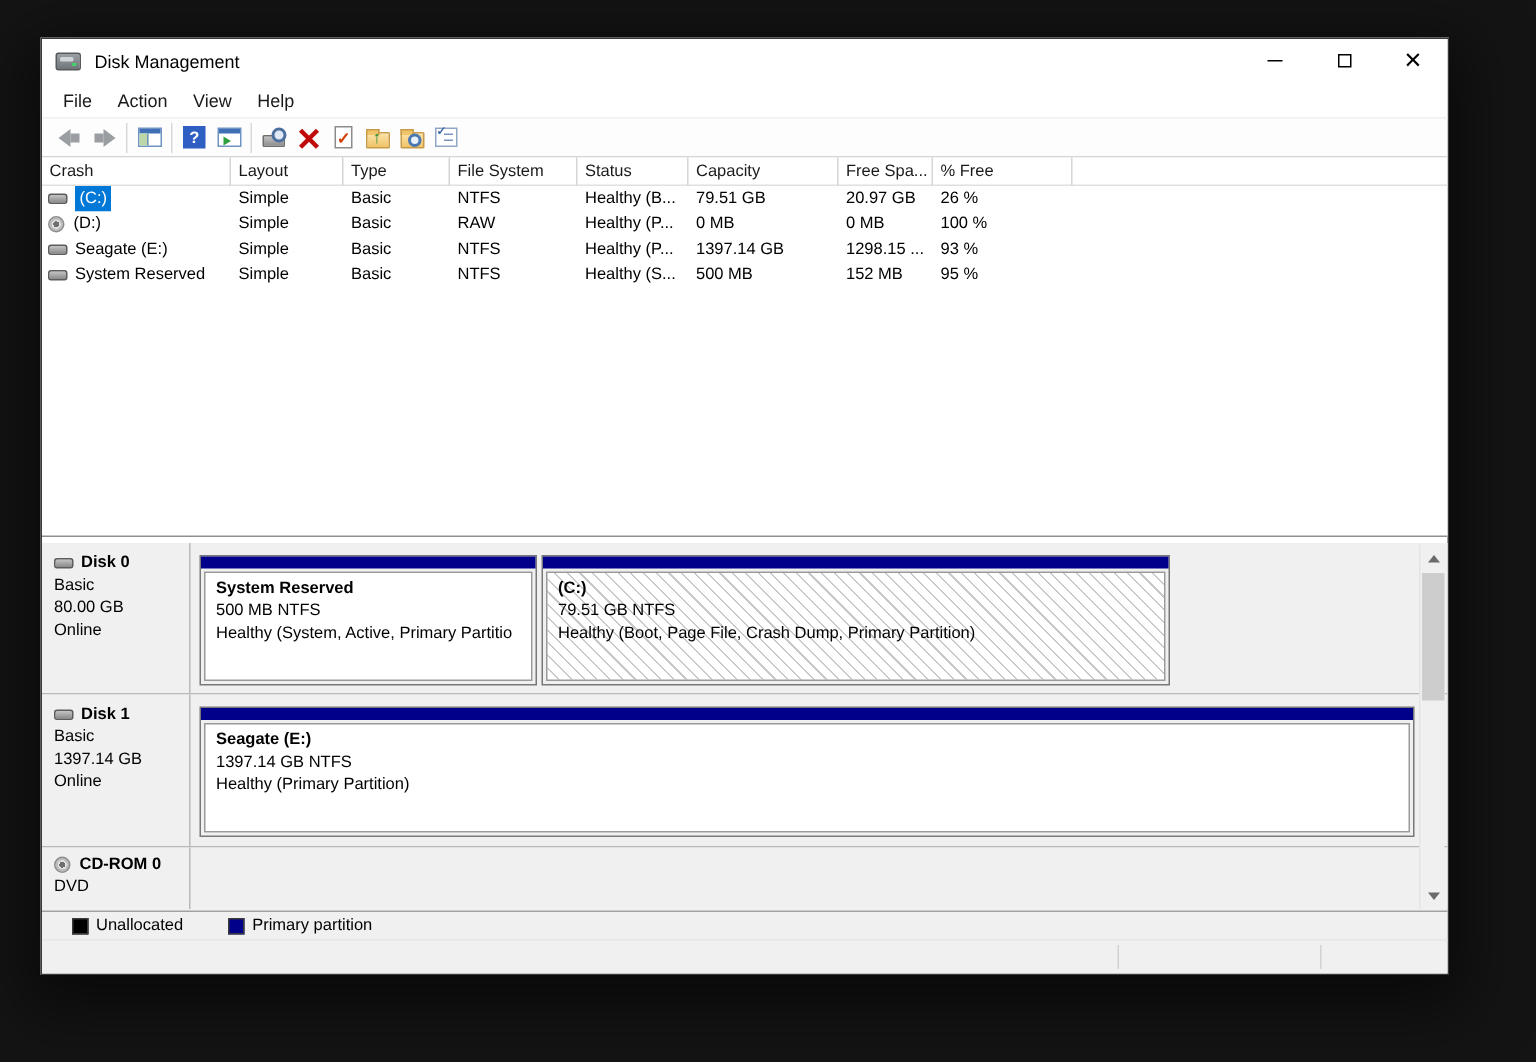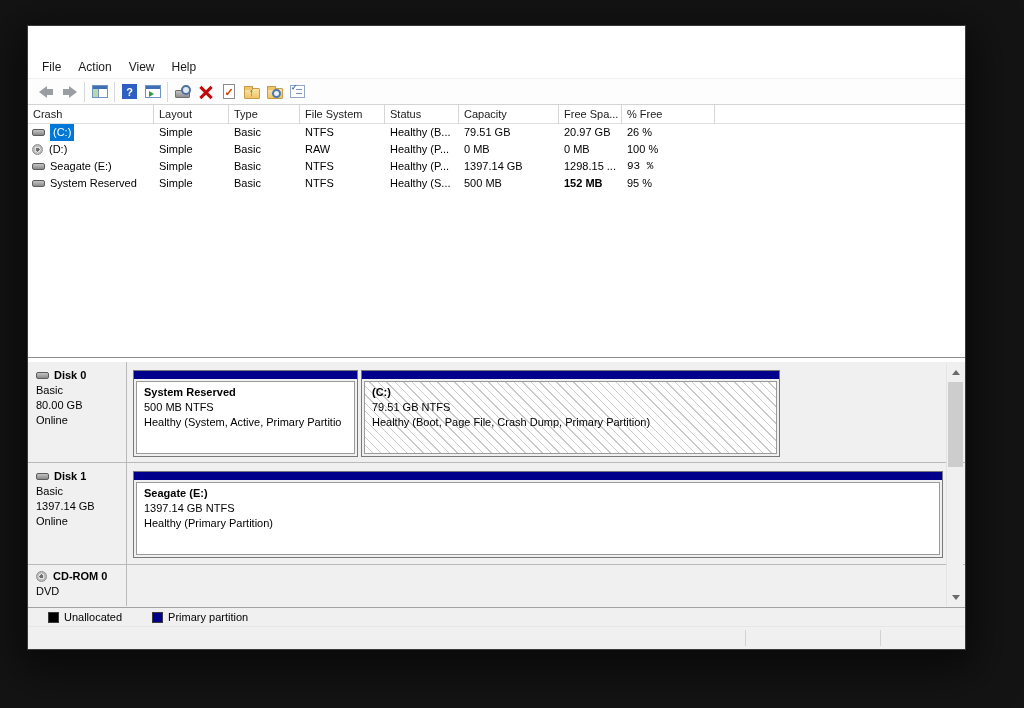--- a/index.html
+++ b/index.html
@@ -127,20 +127,35 @@
 
   
   .statusbar { position:absolute; left:0; top:600px; width:100%; height:23px; background:#f0f0f0; border-top:1px solid #e6e6e6; }
   .sb-sep { position:absolute; top:3px; bottom:3px; width:1px; background:#d2d2d2; }
 </style>
 </head>
 <body>
 
 <div class="window">
 
+  <div class="titlebar">
+    <span class="app-icon"></span>
+    <span class="title-text">Disk Management</span>
+    <div class="win-controls">
+      <div class="win-btn">
+          <span class="glyph-min"></span>
+        </div>
+      <div class="win-btn">
+          <span class="glyph-max"></span>
+        </div>
+      <div class="win-btn">
+          <span class="glyph-close">✕</span>
+        </div>
+    </div>
+  </div>
 
   <div class="menubar">
     <span class="menu-item">File</span>
     <span class="menu-item">Action</span>
     <span class="menu-item">View</span>
     <span class="menu-item">Help</span>
   </div>
 
   <div class="toolbar">
     <div class="tb-btn">
@@ -226,34 +241,34 @@
       <div class="cell vol-cell" style="left:0;width:126px;">
           <span class="hdd-ico"></span>
           <span>Seagate (E:)</span>
         </div>
       <div class="cell" style="left:126px;width:75px;">Simple</div>
       <div class="cell" style="left:201px;width:71px;">Basic</div>
       <div class="cell" style="left:272px;width:85px;">NTFS</div>
       <div class="cell" style="left:357px;width:74px;">Healthy (P...</div>
       <div class="cell" style="left:431px;width:100px;">1397.14 GB</div>
       <div class="cell" style="left:531px;width:63px;">1298.15 ...</div>
-      <div class="cell" style="left:594px;width:93px;font-family:Liberation Mono, monospace;">93 %</div>
+      <div class="cell" style="left:594px;width:93px;">93 %</div>
     </div>
 
     <div class="lrow" style="top:70px;">
       <div class="cell vol-cell" style="left:0;width:126px;">
           <span class="hdd-ico"></span>
           <span>System Reserved</span>
         </div>
       <div class="cell" style="left:126px;width:75px;">Simple</div>
       <div class="cell" style="left:201px;width:71px;">Basic</div>
       <div class="cell" style="left:272px;width:85px;">NTFS</div>
       <div class="cell" style="left:357px;width:74px;">Healthy (S...</div>
       <div class="cell" style="left:431px;width:100px;">500 MB</div>
-      <div class="cell" style="left:531px;width:63px;font-weight:bold;">152 MB</div>
+      <div class="cell" style="left:531px;width:63px;">152 MB</div>
       <div class="cell" style="left:594px;width:93px;">95 %</div>
     </div>
   </div>
 
   <div class="bottompane">
 
     <div class="disk-row" style="top:0;height:101px;">
       <div class="disk-side">
         <div class="dname">
             <span class="hdd-ico"></span>

